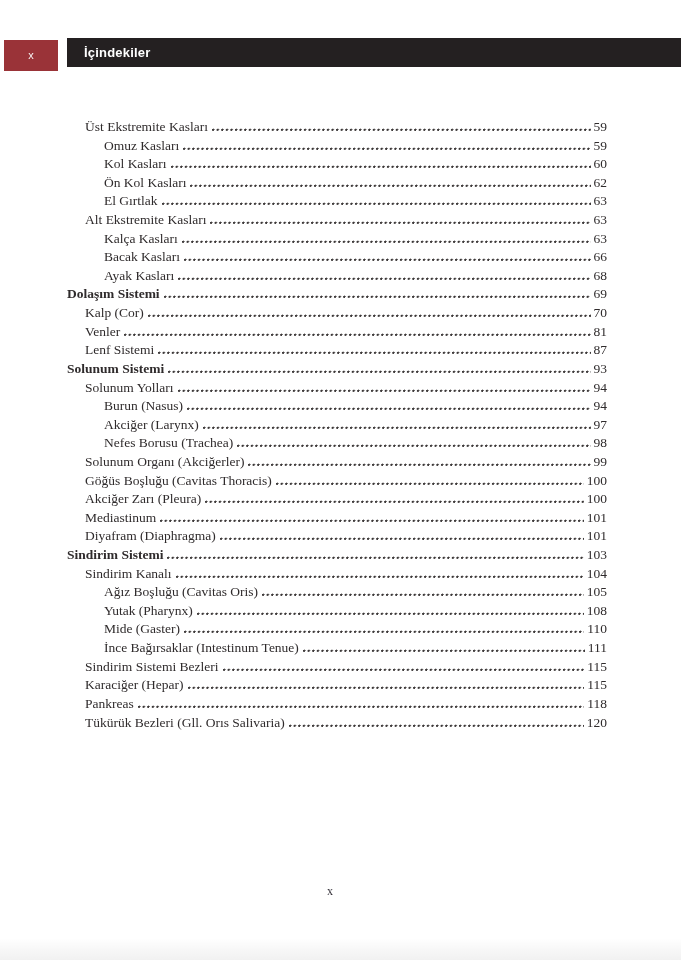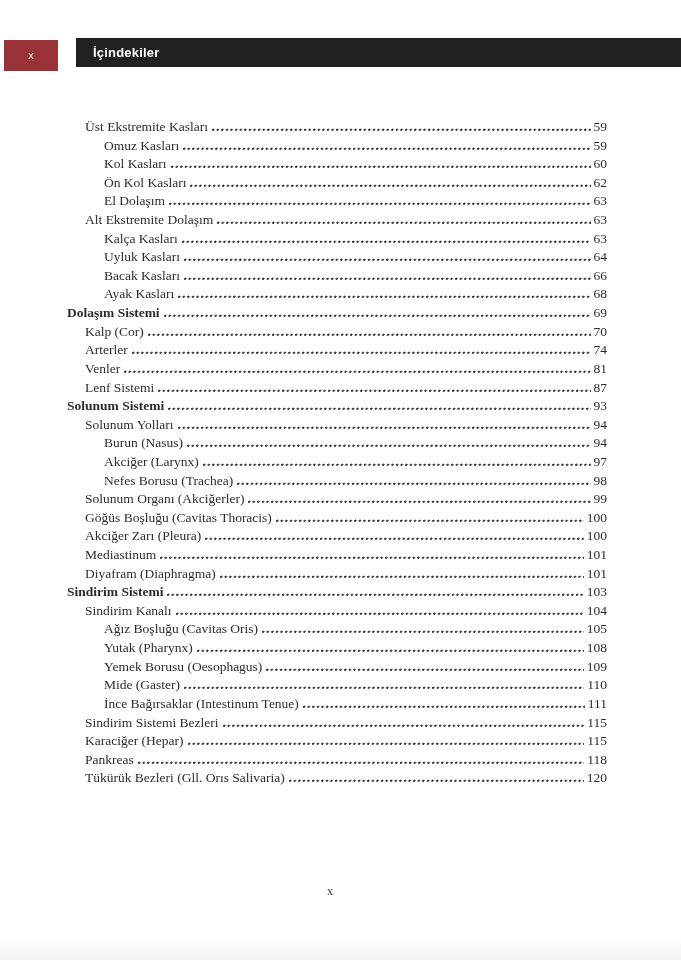--- a/index.html
+++ b/index.html
@@ -4,21 +4,21 @@
 <style>
   html,body{margin:0;padding:0;}
   body{
     width:681px;height:960px;position:relative;overflow:hidden;
     background:#ffffff;
     font-family:"Liberation Serif", serif;
     color:#2f2b2c;
   }
   
   .header-bar{
-    position:absolute;left:76px;top:38px;right:0;height:29px;
+    position:absolute;left:67px;top:38px;right:0;height:29px;
     background:#242021;display:flex;align-items:center;
   }
   .header-title{
     padding-left:17px;color:#ffffff;
     font-family:"Liberation Sans", sans-serif;
     font-weight:bold;font-size:13px;letter-spacing:.2px;
   }
   .page-tab{
     position:absolute;left:4px;top:40px;width:54px;height:31px;
     background:#9a3338;display:flex;align-items:center;justify-content:center;
@@ -83,38 +83,33 @@
         <span class="title">Kol Kasları</span>
         <span class="leader"></span>
         <span class="page-num">60</span>
       </div>
       <div class="row lvl2">
         <span class="title">Ön Kol Kasları</span>
         <span class="leader"></span>
         <span class="page-num">62</span>
       </div>
       <div class="row lvl2">
-        <span class="title">El Dolaşım</span>
+        <span class="title">El Gırtlak</span>
         <span class="leader"></span>
         <span class="page-num">63</span>
       </div>
       <div class="row lvl1">
-        <span class="title">Alt Ekstremite Dolaşım</span>
+        <span class="title">Alt Ekstremite Kasları</span>
         <span class="leader"></span>
         <span class="page-num">63</span>
       </div>
       <div class="row lvl2">
         <span class="title">Kalça Kasları</span>
         <span class="leader"></span>
         <span class="page-num">63</span>
-      </div>
-      <div class="row lvl2">
-        <span class="title">Uyluk Kasları</span>
-        <span class="leader"></span>
-        <span class="page-num">64</span>
       </div>
       <div class="row lvl2">
         <span class="title">Bacak Kasları</span>
         <span class="leader"></span>
         <span class="page-num">66</span>
       </div>
       <div class="row lvl2">
         <span class="title">Ayak Kasları</span>
         <span class="leader"></span>
         <span class="page-num">68</span>
@@ -125,25 +120,20 @@
         <span class="title">Dolaşım Sistemi</span>
         <span class="leader"></span>
         <span class="page-num">69</span>
       </div>
       <div class="row lvl1">
         <span class="title">Kalp (Cor)</span>
         <span class="leader"></span>
         <span class="page-num">70</span>
       </div>
       <div class="row lvl1">
-        <span class="title">Arterler</span>
-        <span class="leader"></span>
-        <span class="page-num">74</span>
-      </div>
-      <div class="row lvl1">
         <span class="title">Venler</span>
         <span class="leader"></span>
         <span class="page-num">81</span>
       </div>
       <div class="row lvl1">
         <span class="title">Lenf Sistemi</span>
         <span class="leader"></span>
         <span class="page-num">87</span>
       </div>
     </div>
@@ -214,25 +204,20 @@
         <span class="title">Ağız Boşluğu (Cavitas Oris)</span>
         <span class="leader"></span>
         <span class="page-num">105</span>
       </div>
       <div class="row lvl2">
         <span class="title">Yutak (Pharynx)</span>
         <span class="leader"></span>
         <span class="page-num">108</span>
       </div>
       <div class="row lvl2">
-        <span class="title">Yemek Borusu (Oesophagus)</span>
-        <span class="leader"></span>
-        <span class="page-num">109</span>
-      </div>
-      <div class="row lvl2">
         <span class="title">Mide (Gaster)</span>
         <span class="leader"></span>
         <span class="page-num">110</span>
       </div>
       <div class="row lvl2">
         <span class="title">İnce Bağırsaklar (Intestinum Tenue)</span>
         <span class="leader"></span>
         <span class="page-num">111</span>
       </div>
       <div class="row lvl1">

